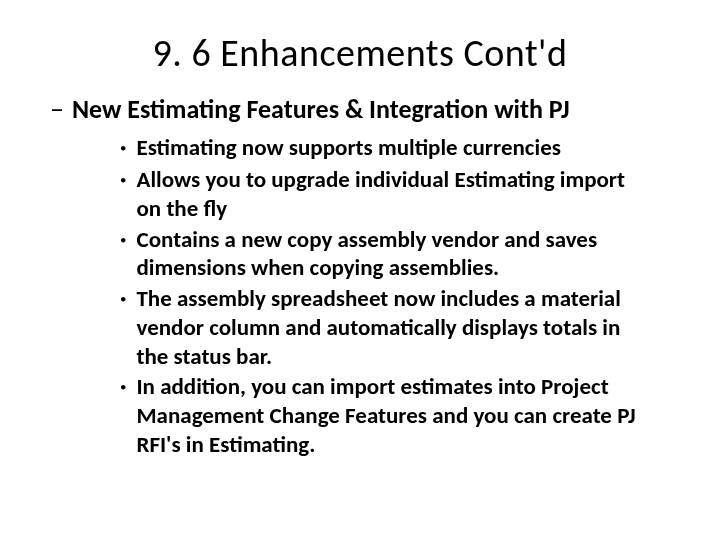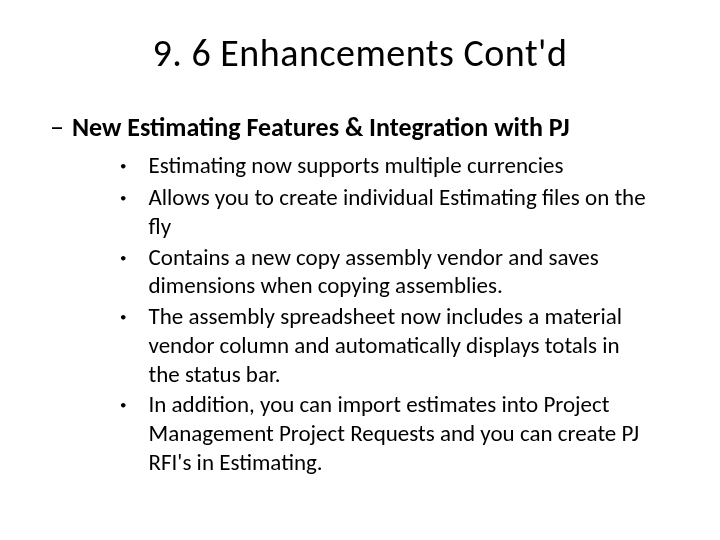--- a/index.html
+++ b/index.html
@@ -13,21 +13,21 @@
       background: #ffffff;
       font-family: Calibri, "Segoe UI", Arial, sans-serif;
       color: #000000;
       padding: 30px 50px 40px 50px;
       overflow: hidden;
     }
     .title {
       font-size: 38px;
       font-weight: 400;
       text-align: center;
-      margin-bottom: 35px;
+      margin-bottom: 17px;
       letter-spacing: 0.5px;
     }
     .subheading-row {
       display: flex;
       align-items: baseline;
       margin-left: 0px;
       margin-bottom: 8px;
     }
     .dash {
       font-size: 28px;
@@ -51,48 +51,47 @@
     }
     .bullet-dot {
       font-size: 13px;
       line-height: 30px;
       margin-right: 10px;
       flex-shrink: 0;
     }
     .bullet-text {
       font-size: 23px;
       line-height: 1.25;
-      font-weight: 400;
-      margin-left: 12px;
+      font-weight: 700;
     }
   </style>
 </head>
 <body>
 
 <div class="title">9. 6 Enhancements Cont'd</div>
 
 <div class="subheading-row">
   <span class="dash">–</span>
   <span class="subheading">New Estimating Features &amp; Integration with PJ</span>
 </div>
 
 <div class="bullets">
   <div class="bullet-row">
     <span class="bullet-dot">•</span>
     <span class="bullet-text">Estimating now supports multiple currencies</span>
   </div>
   <div class="bullet-row">
     <span class="bullet-dot">•</span>
-    <span class="bullet-text">Allows you to create individual Estimating files on the fly</span>
+    <span class="bullet-text">Allows you to upgrade individual Estimating import on the fly</span>
   </div>
   <div class="bullet-row">
     <span class="bullet-dot">•</span>
     <span class="bullet-text">Contains a new copy assembly vendor and saves dimensions when copying assemblies.</span>
   </div>
   <div class="bullet-row">
     <span class="bullet-dot">•</span>
     <span class="bullet-text">The assembly spreadsheet now includes a material vendor column and automatically displays totals in the status bar.</span>
   </div>
   <div class="bullet-row">
     <span class="bullet-dot">•</span>
-    <span class="bullet-text">In addition, you can import estimates into Project Management Project Requests and you can create PJ RFI's in Estimating.</span>
+    <span class="bullet-text">In addition, you can import estimates into Project Management Change Features and you can create PJ RFI's in Estimating.</span>
   </div>
 </div>
 
 </body></html>

